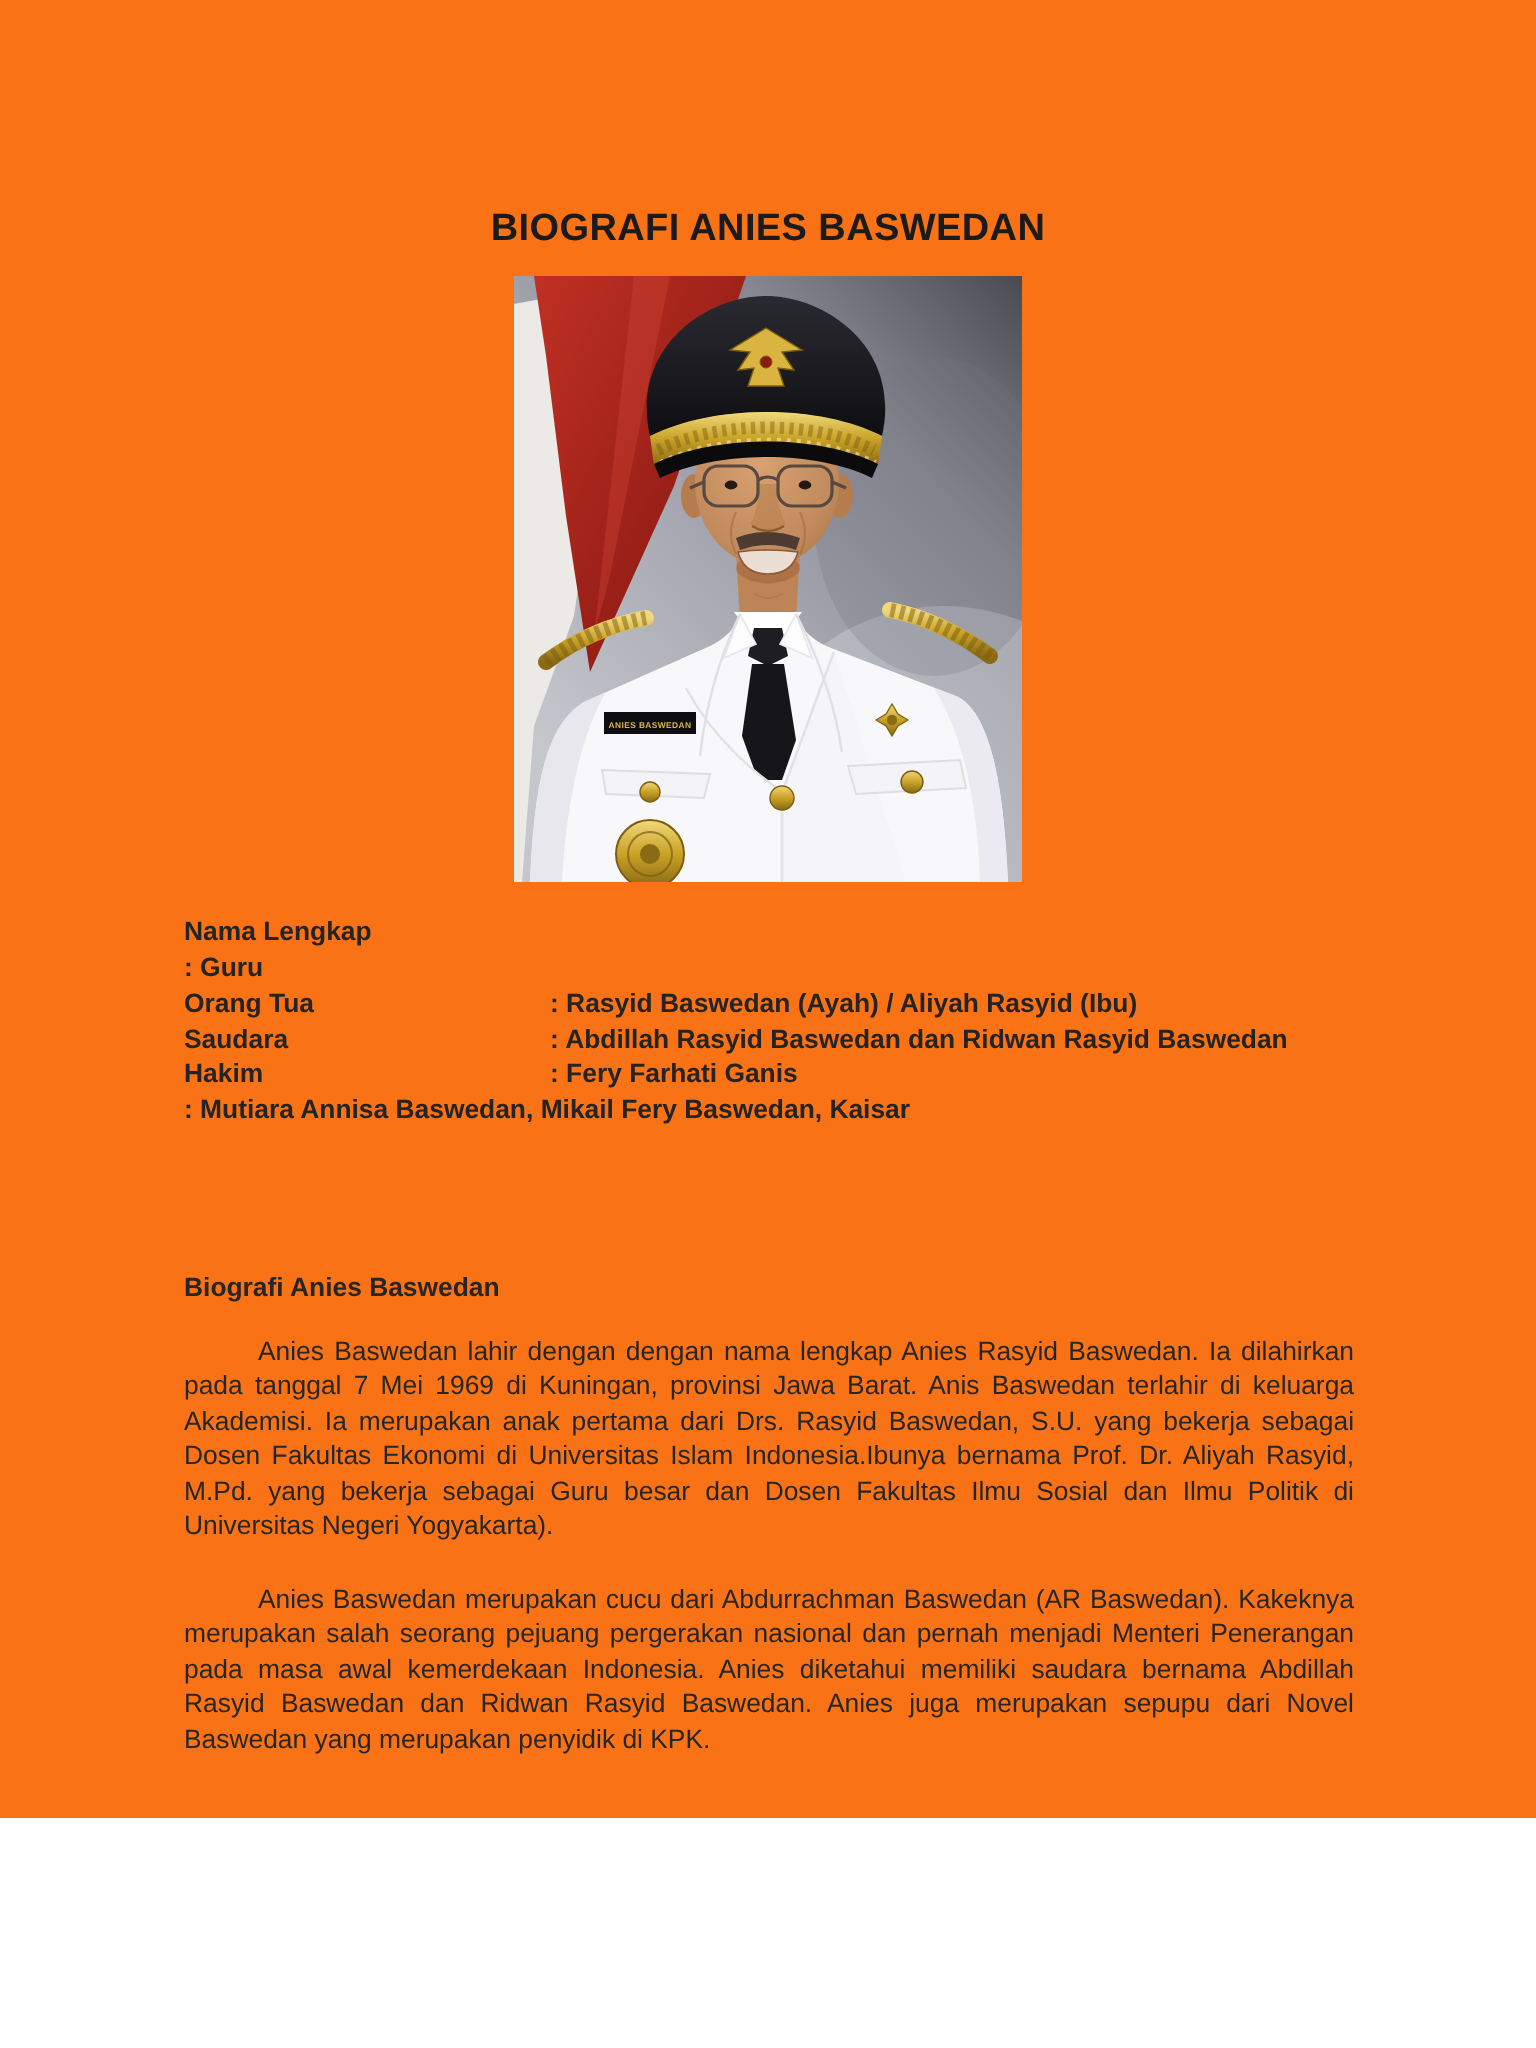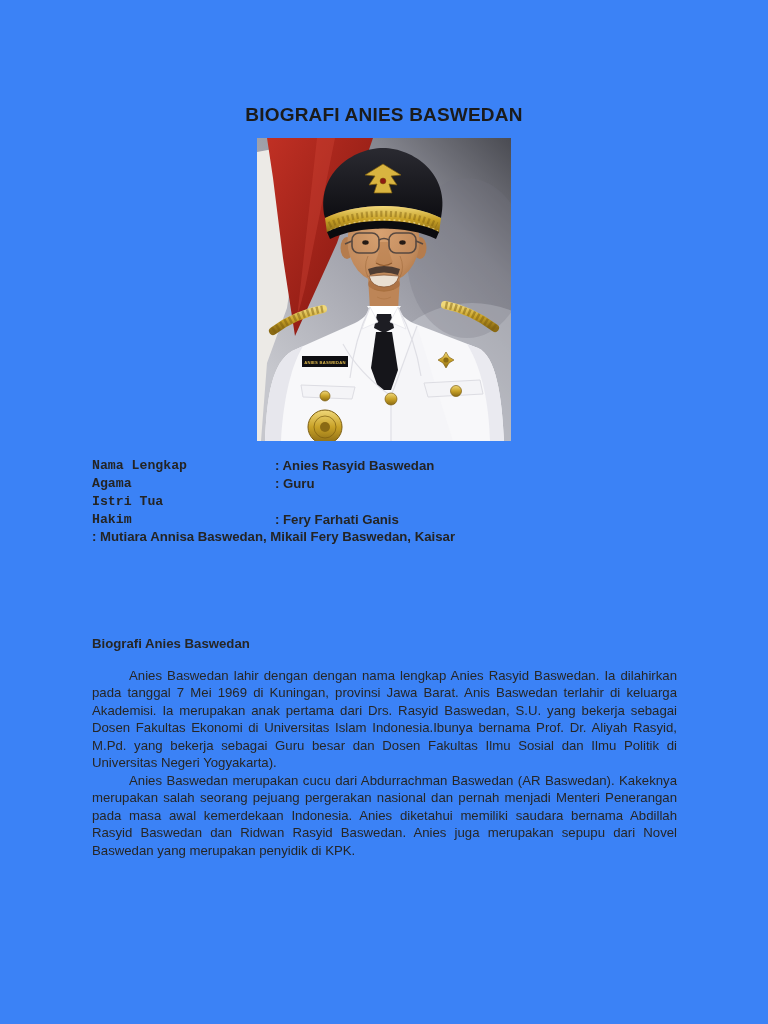--- a/index.html
+++ b/index.html
@@ -1,42 +1,42 @@
 <!DOCTYPE html>
 <html><head>
 <meta charset="utf-8">
 <style>
   html,body{margin:0;padding:0;background:#ffffff;}
   .page{
-    position:relative;width:768px;height:1024px;background:#3b82f6;overflow:hidden;
+    position:relative;width:768px;height:909px;background:#f97316;overflow:hidden;
     font-family:"Liberation Sans",sans-serif;color:#222222;
   }
   .doc-title{
     position:absolute;top:104px;left:0;width:768px;text-align:center;
     font-size:19px;font-weight:bold;letter-spacing:.2px;color:#1b1b1b;margin:0;
   }
   .portrait{
     position:absolute;left:257px;top:138px;width:254px;height:303px;display:block;
   }
   .bio-table{
     position:absolute;left:92px;top:457px;width:600px;
     font-size:13.2px;font-weight:bold;line-height:17.85px;color:#242424;
   }
   .bio-row{display:flex;}
-  .bio-label{width:183px;flex:none;font-family:Liberation Mono, monospace;}
+  .bio-label{width:183px;flex:none;}
   .bio-value{flex:1;white-space:nowrap;}
   .bio-section{
     position:absolute;left:92px;top:635px;width:585px;
     font-size:13.2px;line-height:17.5px;color:#262626;
   }
   .bio-heading{font-weight:bold;margin:0 0 14px 0;font-size:13.2px;}
   .bio-paragraph{
     margin:0;text-align:justify;text-indent:37px;
   }
-  .bio-paragraph + .bio-paragraph{}
+  .bio-paragraph + .bio-paragraph{margin-top:19px;}
 </style>
 </head>
 <body>
 
 <div class="page">
 
   <h1 class="doc-title">BIOGRAFI ANIES BASWEDAN</h1>
 
   <svg class="portrait" viewBox="0 0 254 303" xmlns="http://www.w3.org/2000/svg" aria-hidden="true">
     <defs>
@@ -174,28 +174,31 @@
       <g transform="translate(126,42)">
         <path d="M0,-16 L-18,-5 L-8,-4 L-14,5 L-6,4 L-9,13 L9,13 L6,4 L14,5 L8,-4 L18,-5 Z" fill="#d9b440" stroke="#7c5d10" stroke-width="0.7"></path>
         <circle cy="1" r="3" fill="#8c1a10" stroke="#7c5d10" stroke-width="0.5"></circle>
       </g>
     </g>
   </svg>
 
   <div class="bio-table">
     <div class="bio-row">
       <span class="bio-label">Nama Lengkap</span>
-      <span class="bio-value">: Anies Rasyid Baswedan</span>
-    </div>
-    <div class="bio-row">
-      <span class="bio-label">Agama</span>
+    </div>
+    <div class="bio-row">
       <span class="bio-value">: Guru</span>
     </div>
     <div class="bio-row">
-      <span class="bio-label">Istri Tua</span>
+      <span class="bio-label">Orang Tua</span>
+      <span class="bio-value">: Rasyid Baswedan (Ayah) / Aliyah Rasyid (Ibu)</span>
+    </div>
+    <div class="bio-row">
+      <span class="bio-label">Saudara</span>
+      <span class="bio-value">: Abdillah Rasyid Baswedan dan Ridwan Rasyid Baswedan</span>
     </div>
     <div class="bio-row">
       <span class="bio-label">Hakim</span>
       <span class="bio-value">: Fery Farhati Ganis</span>
     </div>
     <div class="bio-row">
       <span class="bio-value">: Mutiara Annisa Baswedan, Mikail Fery Baswedan, Kaisar</span>
     </div>
     <div class="bio-row">
       <span class="bio-label"></span>

